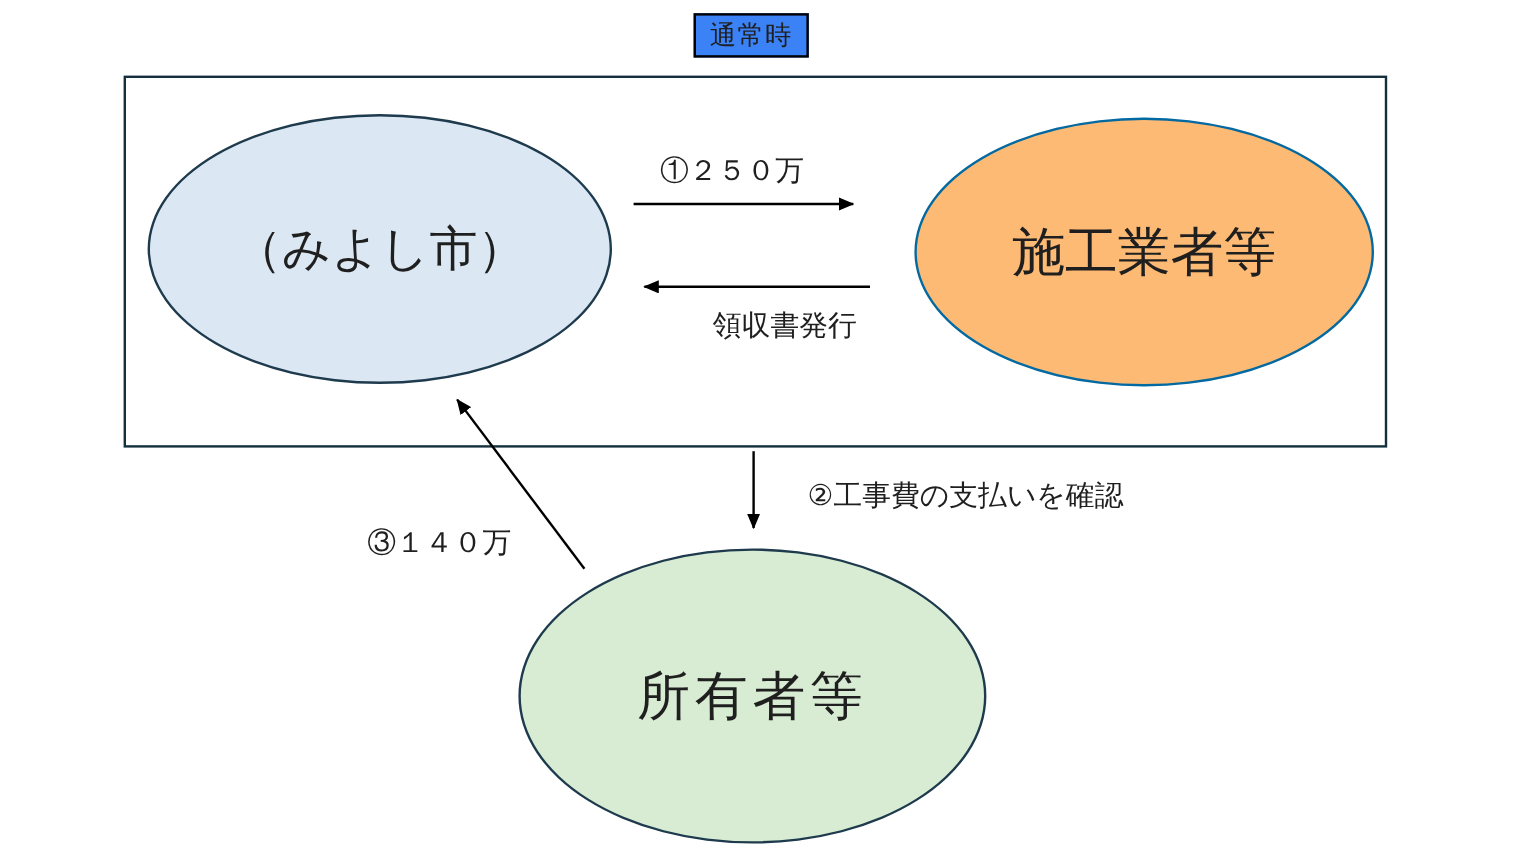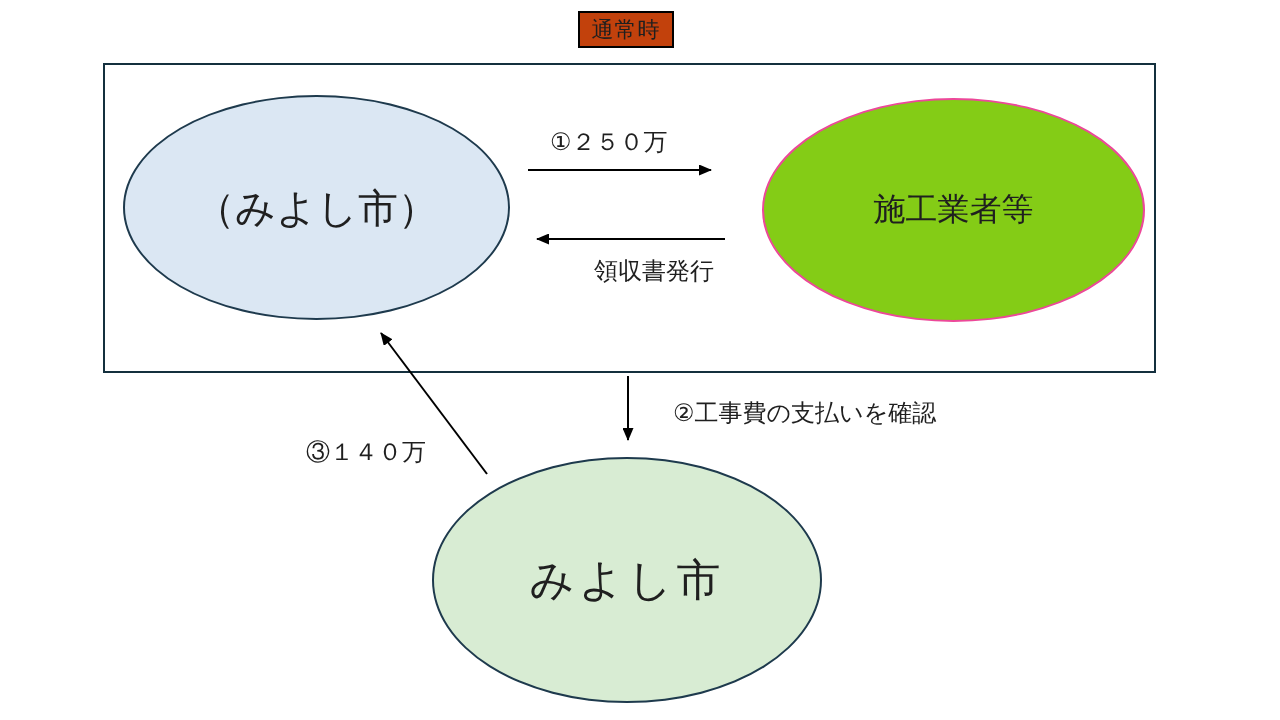--- a/index.html
+++ b/index.html
@@ -4,21 +4,21 @@
 <style>
   html,body{margin:0;padding:0;background:#ffffff;}
   body{font-family:"Liberation Sans","DejaVu Sans",sans-serif;color:#1f1f1f;}
   .stage{position:relative;width:1280px;height:720px;background:#ffffff;overflow:hidden;}
 
   
   .title-box{
     position:absolute;left:578px;top:11px;width:96px;height:37px;
     border:2px solid #000000;box-sizing:border-box;
     display:flex;align-items:center;justify-content:center;
-    font-size:22px;letter-spacing:1px;background:#c2410c;
+    font-size:22px;letter-spacing:1px;background:#3b82f6;
   }
 
   
   .flow-box{
     position:absolute;left:103px;top:63px;width:1053px;height:310px;
     border:2.5px solid #14303e;box-sizing:border-box;background:transparent;
   }
 
   
   .node{
@@ -26,35 +26,35 @@
     display:flex;flex-direction:column;align-items:center;justify-content:center;
     text-align:center;
   }
   .node-applicant{
     left:123px;top:95px;width:387px;height:225px;
     background:#dbe7f3;border:2px solid #1e3a4d;
     font-size:40px;line-height:1.45;
   }
   .node-contractor{
     left:762px;top:98px;width:383px;height:224px;
-    background:#84cc16;border:2px solid #ec4899;
-    font-size:32px;
+    background:#fdba74;border:2px solid #0369a1;
+    font-size:44px;
   }
   .node-city{
     left:432px;top:457px;width:390px;height:246px;
     background:#d8ecd3;border:2px solid #1e3a4d;
     font-size:44px;letter-spacing:4px;
   }
 
   
   .arrows{position:absolute;left:0;top:0;width:1280px;height:720px;pointer-events:none;}
 
   
   .flabel{position:absolute;font-size:24px;white-space:nowrap;color:#1f1f1f;}
-  .lbl-payment{left:550px;top:126px;}
+  .lbl-payment{left:550px;top:126px;font-family:Liberation Serif, serif;}
   .lbl-receipt{left:594px;top:255px;}
   .lbl-confirm{left:653px;top:397px;margin-left:20px;}
   .lbl-subsidy{left:306px;top:436px;font-family:Liberation Serif, serif;}
 </style>
 </head>
 <body>
 
 <div class="stage">
 
   <div class="title-box">
@@ -65,21 +65,21 @@
 
   <div class="node node-applicant">
     <span>（みよし市）</span>
   </div>
 
   <div class="node node-contractor">
     <span>施工業者等</span>
   </div>
 
   <div class="node node-city">
-    <span>みよし市</span>
+    <span>所有者等</span>
   </div>
 
   <svg class="arrows" viewBox="0 0 1280 720" xmlns="http://www.w3.org/2000/svg">
     <defs>
       <marker id="ah" markerWidth="14" markerHeight="11" refX="12" refY="5.5" orient="auto" markerUnits="userSpaceOnUse">
         <path d="M0,0 L13,5.5 L0,11 z" fill="#000000"></path>
       </marker>
     </defs>
     <line x1="528" y1="170" x2="711" y2="170" stroke="#000000" stroke-width="2" marker-end="url(#ah)"></line>
     <line x1="725" y1="239" x2="537" y2="239" stroke="#000000" stroke-width="2" marker-end="url(#ah)"></line>

